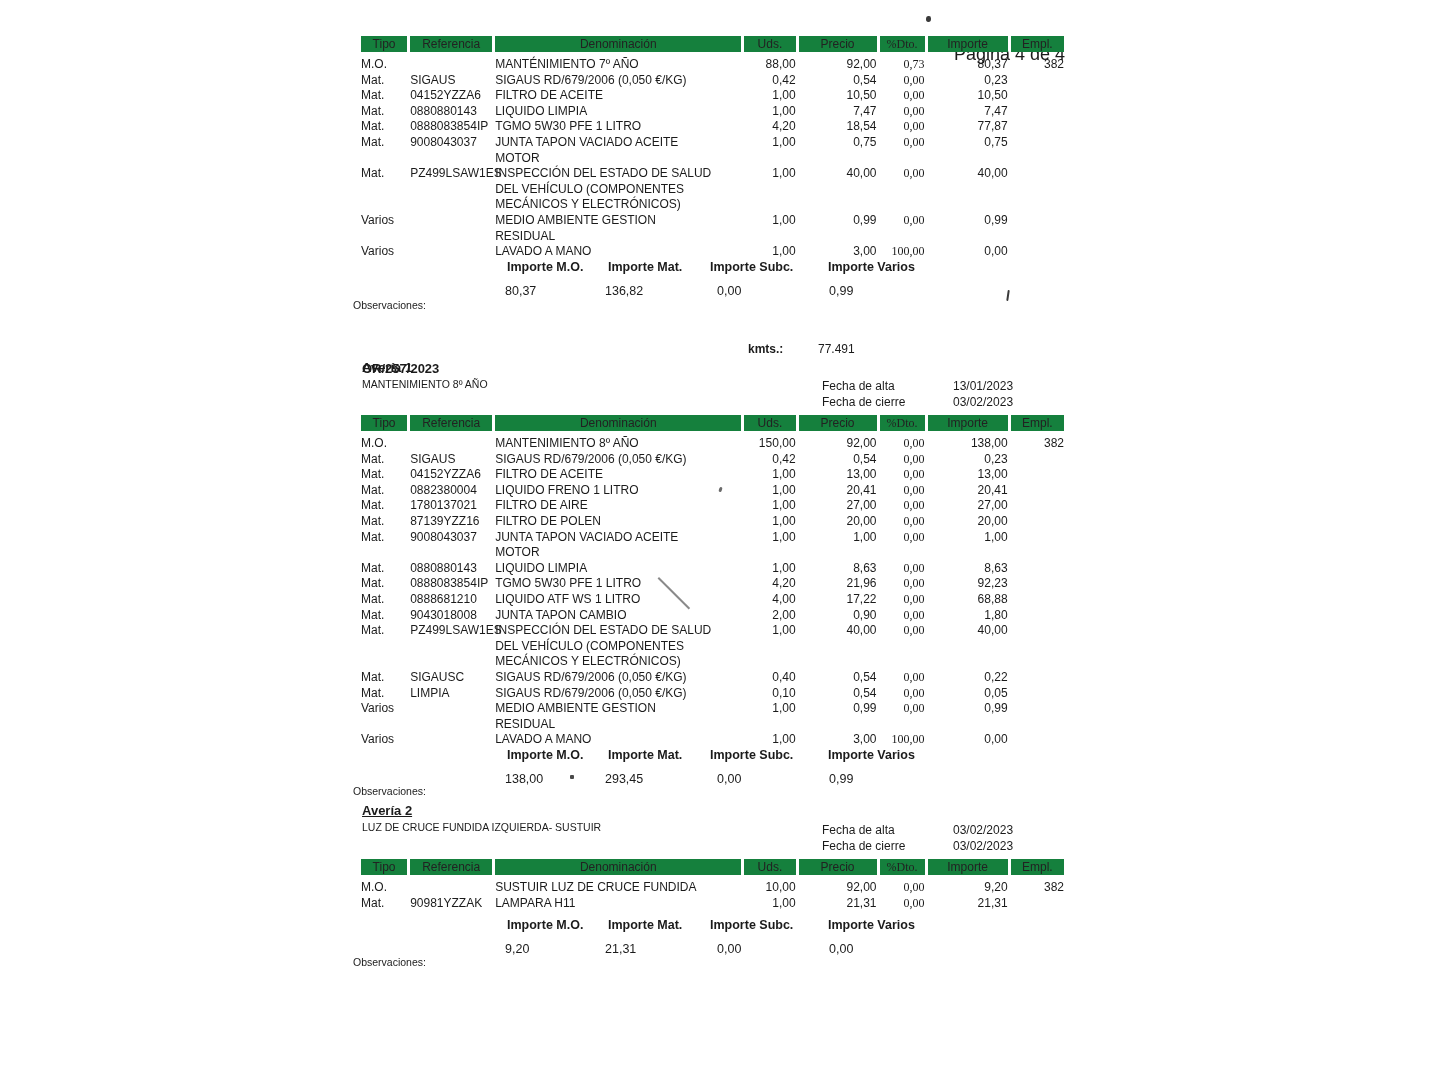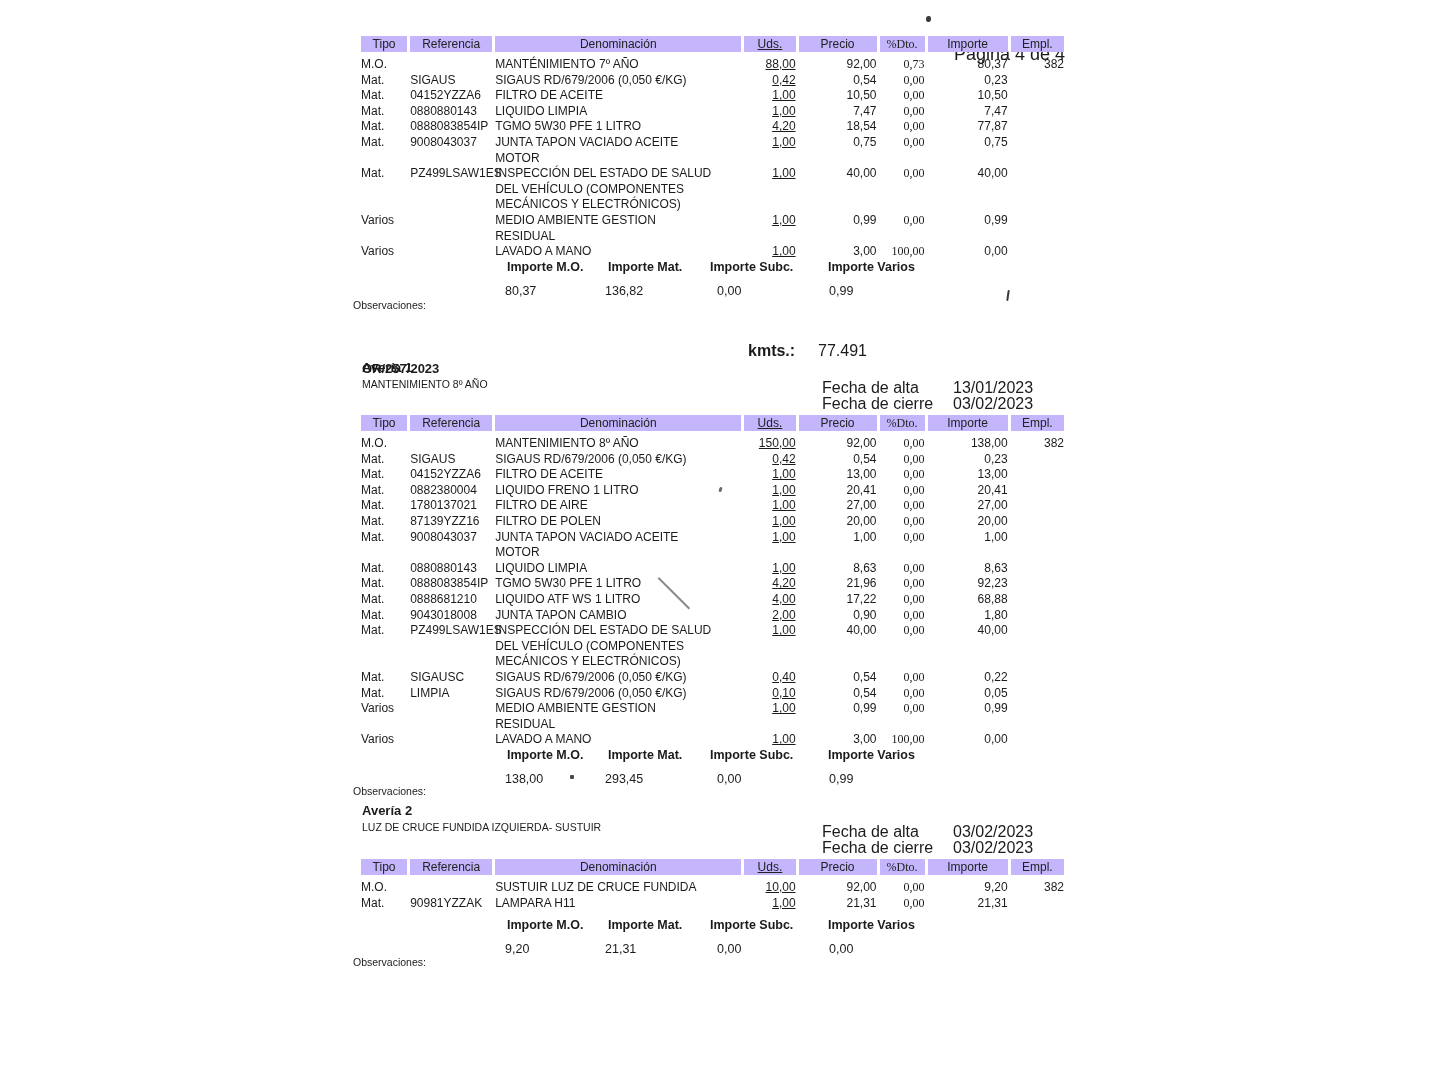--- a/index.html
+++ b/index.html
@@ -10,46 +10,46 @@
   }
   .content { position:absolute; left:352px; top:0; width:716px; height:1080px; }
   .abs { position:absolute; }
   .pg-label { left:0; top:14px; width:713px; text-align:right; font-size:18px;margin-top:30px; }
   
   table.items {
     border-collapse:separate; border-spacing:3px 0; table-layout:fixed;
     width:709px; font-size:12px; color:#1b1b1b;
   }
   table.items thead th {
-    background:#c4b5fd; font-weight:normal; text-align:center;
+    background:#15803d; font-weight:normal; text-align:center;
     height:16px; padding:0 2px; font-size:12px; color:#222;
     overflow:hidden; white-space:nowrap;
   }
   table.items tbody td {
     padding:0; vertical-align:top; line-height:15.6px; overflow:visible;
     white-space:pre-line;
   }
   table.items tbody tr:first-child td { padding-top:5px;margin-left:20px; }
   td.c0, th.c0 { width:45px; }  td.c1, th.c1 { width:80px; }
-  td.c2, th.c2 { width:240px; } td.c3, th.c3 { width:50px;text-decoration:underline; }
+  td.c2, th.c2 { width:240px; } td.c3, th.c3 { width:50px; }
   td.c4, th.c4 { width:76px; }  td.c5, th.c5 { width:44px;font-family:Liberation Serif, serif; }
   td.c6, th.c6 { width:78px; }  td.c7, th.c7 { width:52px; }
   td.c0, td.c1, td.c2 { text-align:left; }
   td.c3, td.c4, td.c5, td.c6, td.c7 { text-align:right; }
   
   .summary { left:0; width:713px; height:42px; font-size:12.5px; }
   .sum-label { position:absolute; top:0; font-weight:bold; white-space:nowrap; }
   .sum-value { position:absolute; top:24px; white-space:nowrap; }
   .sl0 { left:155px; } .sl1 { left:256px; } .sl2 { left:358px; } .sl3 { left:476px; }
   .sv0 { left:153px; } .sv1 { left:253px; } .sv2 { left:365px; } .sv3 { left:477px; }
   .small { font-size:10.5px; }
   .bold { font-weight:bold; }
   .or-line { font-size:13px; }
   .averia { font-size:13px; font-weight:bold; }
-  .fecha { font-size:16px; white-space:nowrap;text-align:center; }
+  .fecha { font-size:12px; white-space:nowrap;text-align:center; }
   
   .artifact { position:absolute; background:#3a3a3a; }
   .a-dot { width:5px; height:6px; border-radius:50% 40% 50% 45%; }
   .a-flick { width:2px; height:11px; border-radius:1px; transform:rotate(8deg); }
   .a-diag { width:44px; height:2px; background:#8a8a8a; transform:rotate(45deg); transform-origin:left top; }
   .a-star { width:4px; height:4px; border-radius:1px; background:#4a4a4a; }
   .a-tick { width:3px; height:5px; background:#6a6a6a; border-radius:40%; transform:rotate(20deg); }
 </style>
 </head>
 <body>
@@ -385,21 +385,21 @@
       <span class="sum-label sl2">Importe Subc.</span>
       <span class="sum-label sl3">Importe Varios</span>
       <span class="sum-value sv0">138,00</span>
       <span class="sum-value sv1">293,45</span>
       <span class="sum-value sv2">0,00</span>
       <span class="sum-value sv3">0,99</span>
     </div>
     <div class="artifact a-star" style="left:218px; top:775px;"></div>
     <div class="abs small" style="left:1px; top:785px;">Observaciones:</div>
 
-    <div class="abs averia" style="left:10px; top:803px;">Avería 2</div>
+    <div class="abs averia" style="left:10px; top:803px;text-decoration:underline;">Avería 2</div>
     <div class="abs small" style="left:10px; top:821px;">LUZ DE CRUCE FUNDIDA IZQUIERDA- SUSTUIR</div>
     <span class="abs fecha" style="left:470px; top:823px;">Fecha de alta</span>
     <span class="abs fecha" style="left:601px; top:823px;">03/02/2023</span>
     <span class="abs fecha" style="left:470px; top:839px;">Fecha de cierre</span>
     <span class="abs fecha" style="left:601px; top:839px;">03/02/2023</span>
 
     <table class="items abs" style="left:6px; top:859px;">
       <thead>
         <tr>
             <th class="c0">Tipo</th>

